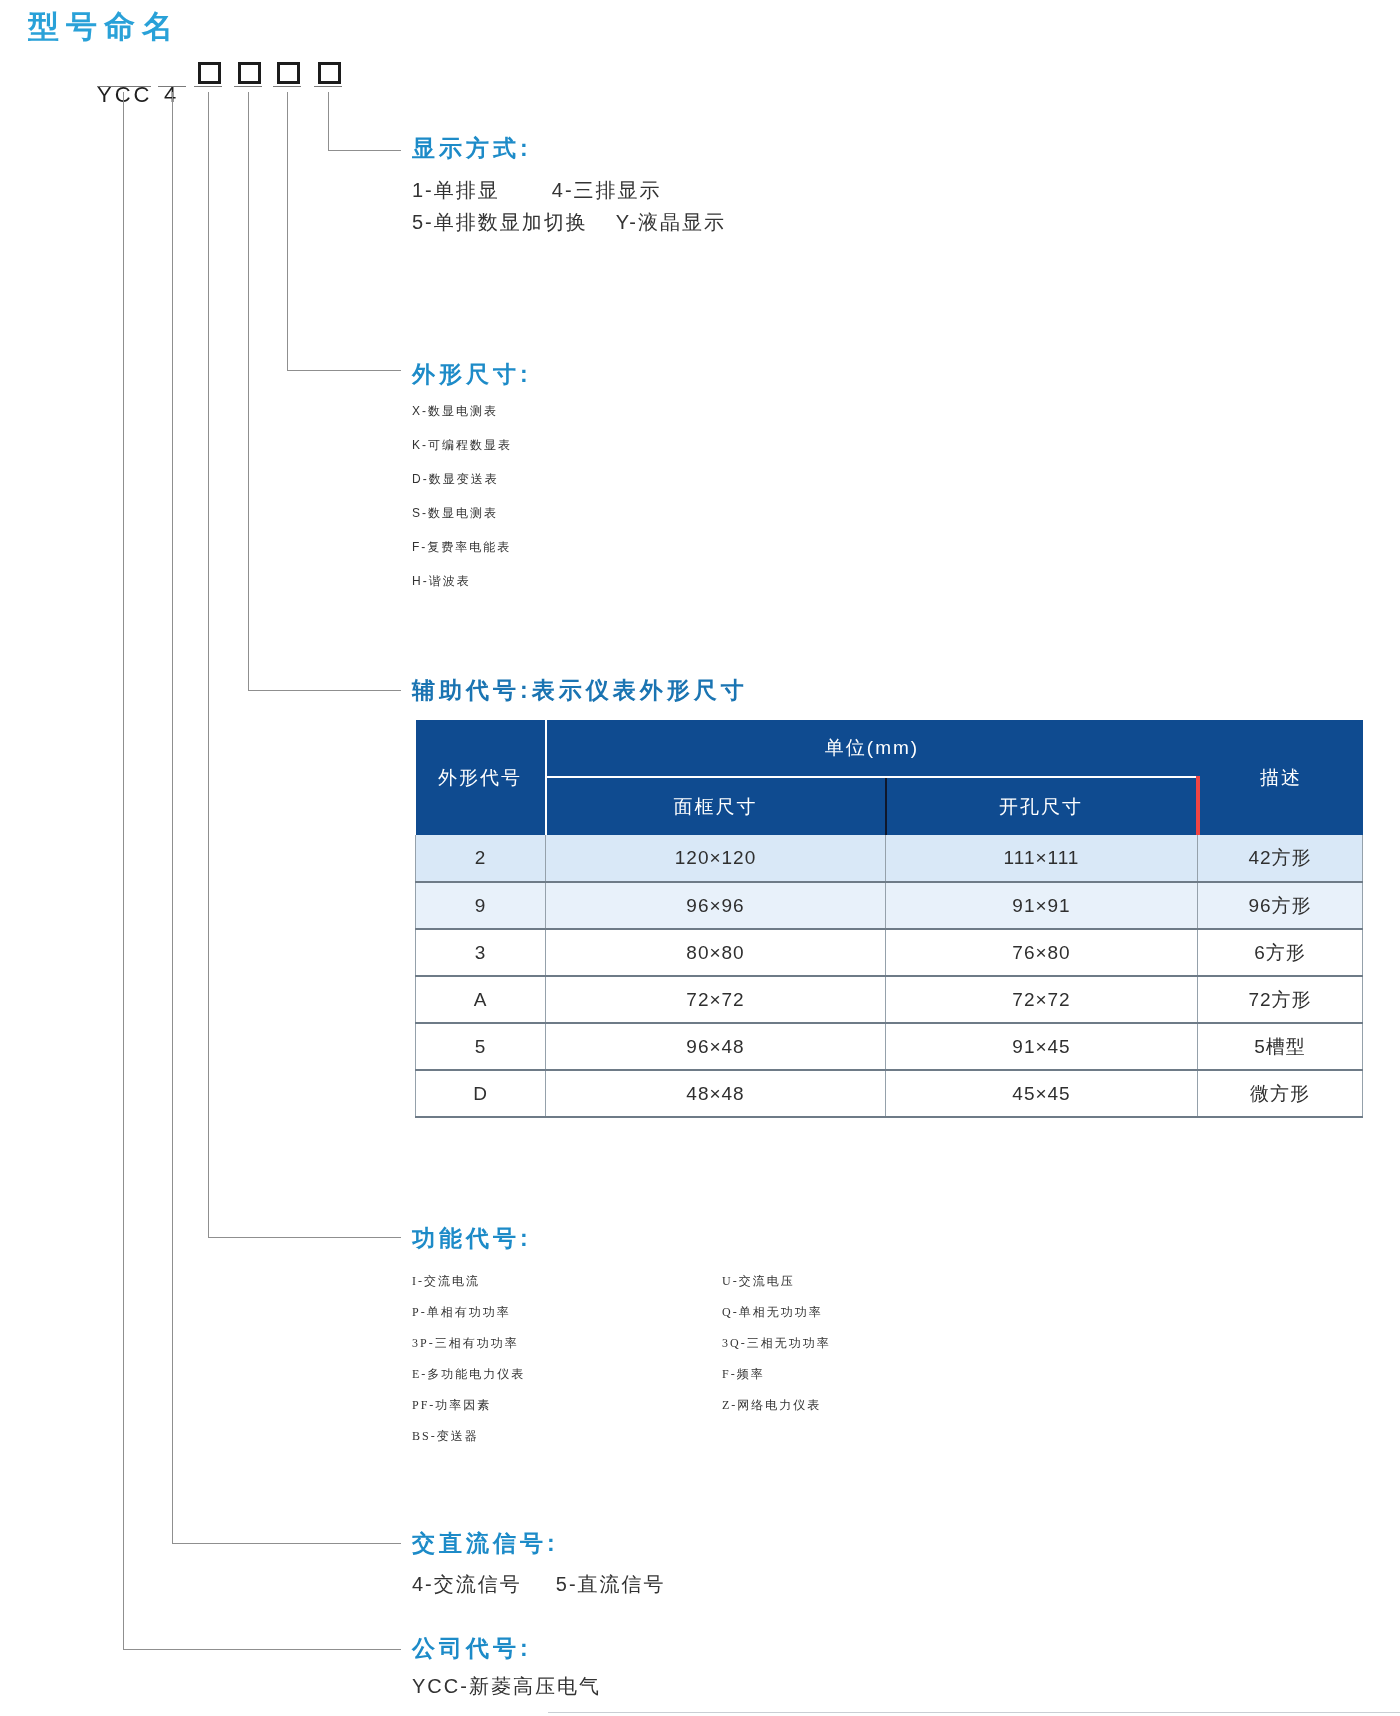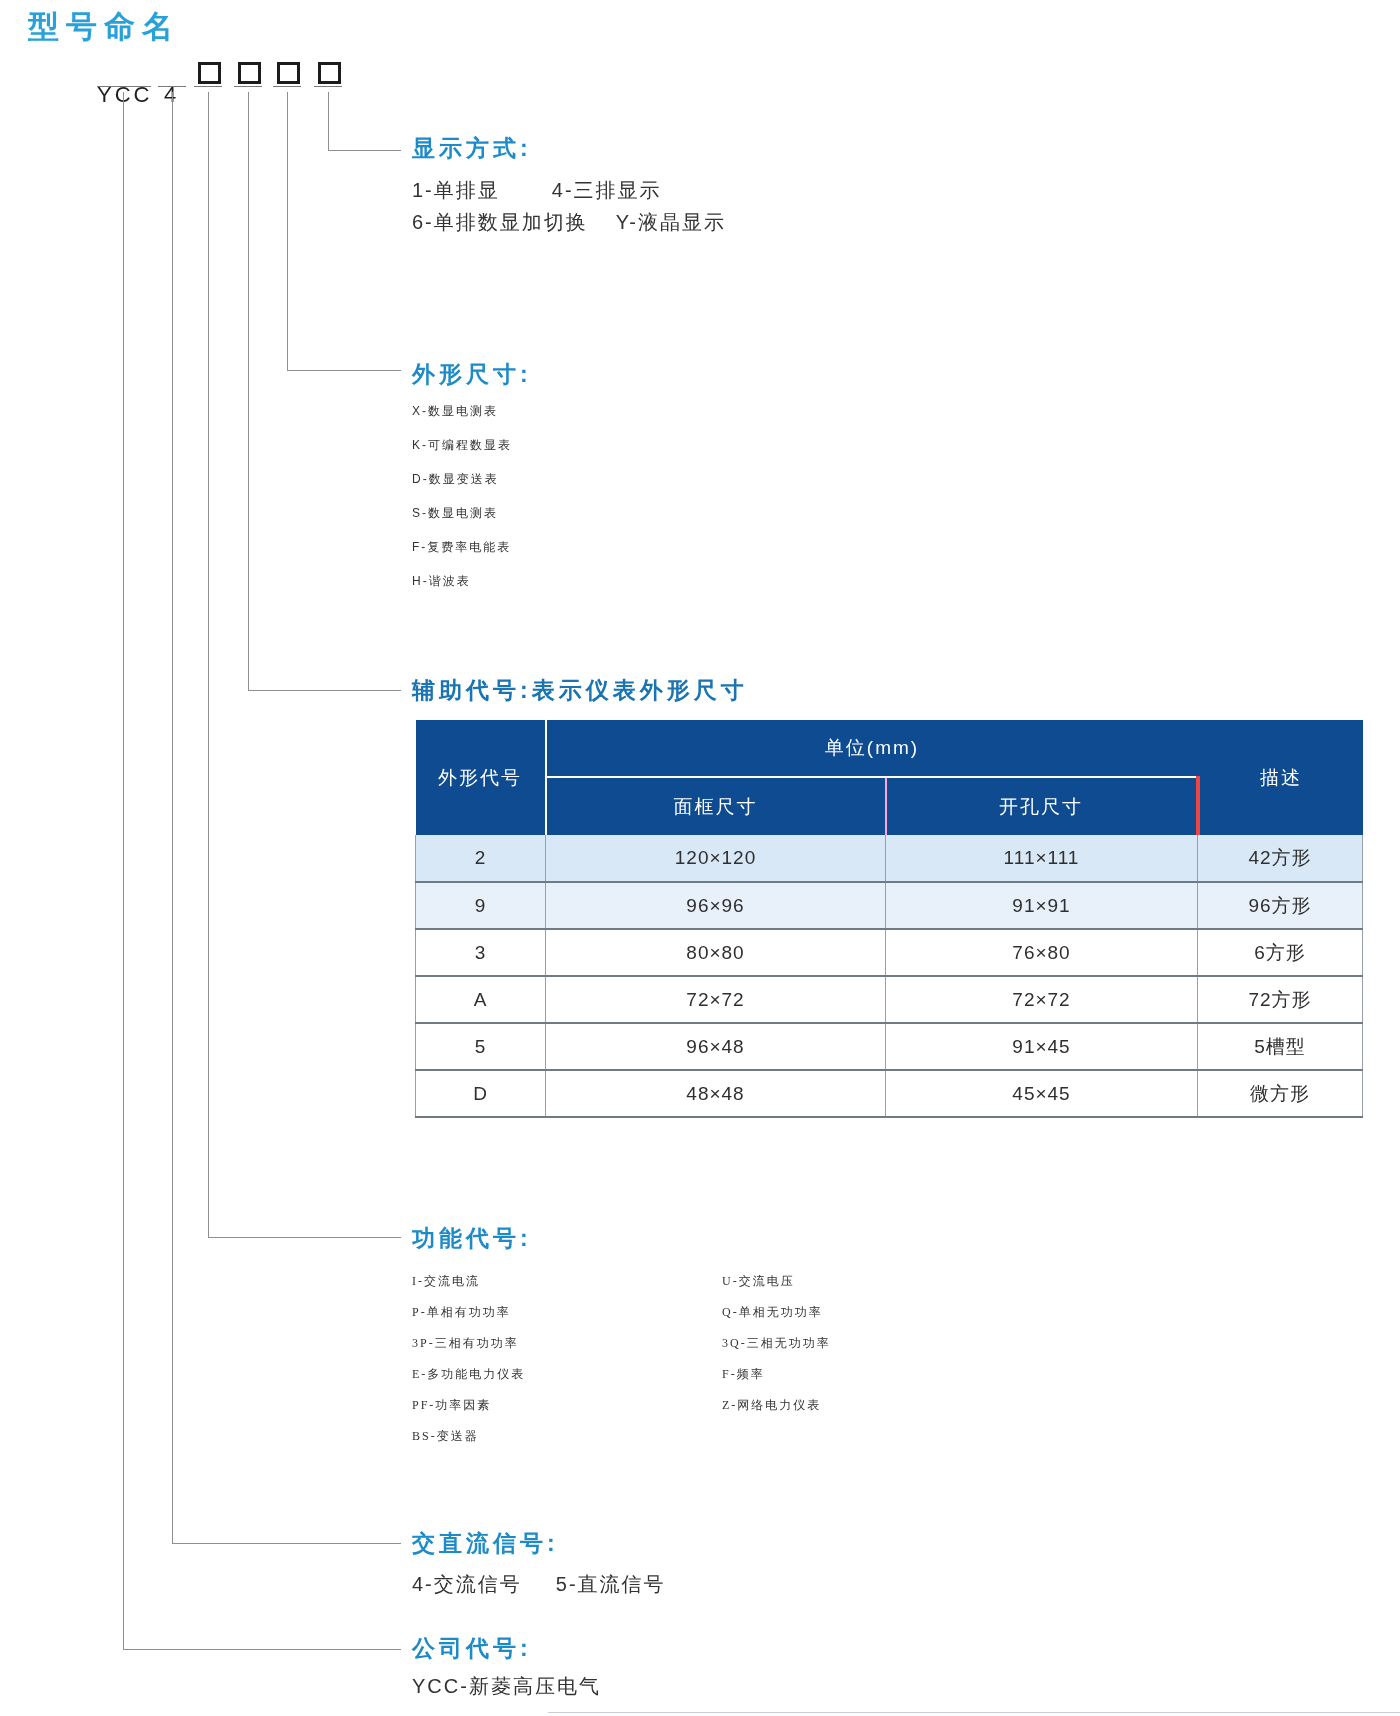--- a/index.html
+++ b/index.html
@@ -44,21 +44,21 @@
   .aux-table td{
     font-size:19px;color:#2f2f2f;text-align:center;vertical-align:middle;padding:0;
     border-right:1px solid #95a1ab;letter-spacing:1px;
   }
   .aux-table td:first-child{border-left:1px solid #95a1ab;}
   .aux-table tr.hdr1{height:57px;}
   .aux-table tr.hdr2{height:58px;}
   .aux-table tr.data{height:47px;}
   .aux-table th.th-code{border-right:2px solid #ffffff;}
   .aux-table th.th-unit{border-bottom:2px solid #ffffff;}
-  .aux-table th.th-frame{border-right:2px solid #f9a8d4;}
+  .aux-table th.th-frame{border-right:2px solid #0f172a;}
   .aux-table th.th-hole{border-right:4px solid #ef4444;}
   .aux-table tr.data td{border-top:2px solid #6e7b87;}
   .aux-table tr.data.first td{border-top:none;}
   .aux-table tr.data.last td{border-bottom:2px solid #6e7b87;}
   .aux-table tr.tint1 td{background:#d9e8f7;}
   .aux-table tr.tint2 td{background:#e8f1fa;}
   .aux-table tr.plain td{background:#ffffff;}
   
   .bottom-rule{position:absolute;left:548px;top:1712px;width:852px;height:1px;background:#c9ced4;}
 </style>
@@ -88,21 +88,21 @@
   <div class="connector" style="left:208px;width:192px;height:1145px;"></div>
   <div class="connector" style="left:172px;width:228px;height:1451px;"></div>
   <div class="connector" style="left:123px;width:277px;height:1557px;"></div>
 
   <div class="section" style="top:134px;">
     <div class="sec-heading">显示方式:</div>
     <div class="pair-row" style="margin-top:12px;">
       <span class="first">1-单排显</span><span>4-三排显示</span>
     </div>
     <div class="pair-row" style="line-height:33px;">
-      <span class="first" style="margin-right:28px;">6-单排数显加切换</span><span>Y-液晶显示</span>
+      <span class="first" style="margin-right:28px;">5-单排数显加切换</span><span>Y-液晶显示</span>
     </div>
   </div>
 
   <div class="section" style="top:360px;">
     <div class="sec-heading">外形尺寸:</div>
     <div style="margin-top:6px;">
       <div class="sec-item">X-数显电测表</div>
       <div class="sec-item">K-可编程数显表</div>
       <div class="sec-item">D-数显变送表</div>
       <div class="sec-item">S-数显电测表</div>

